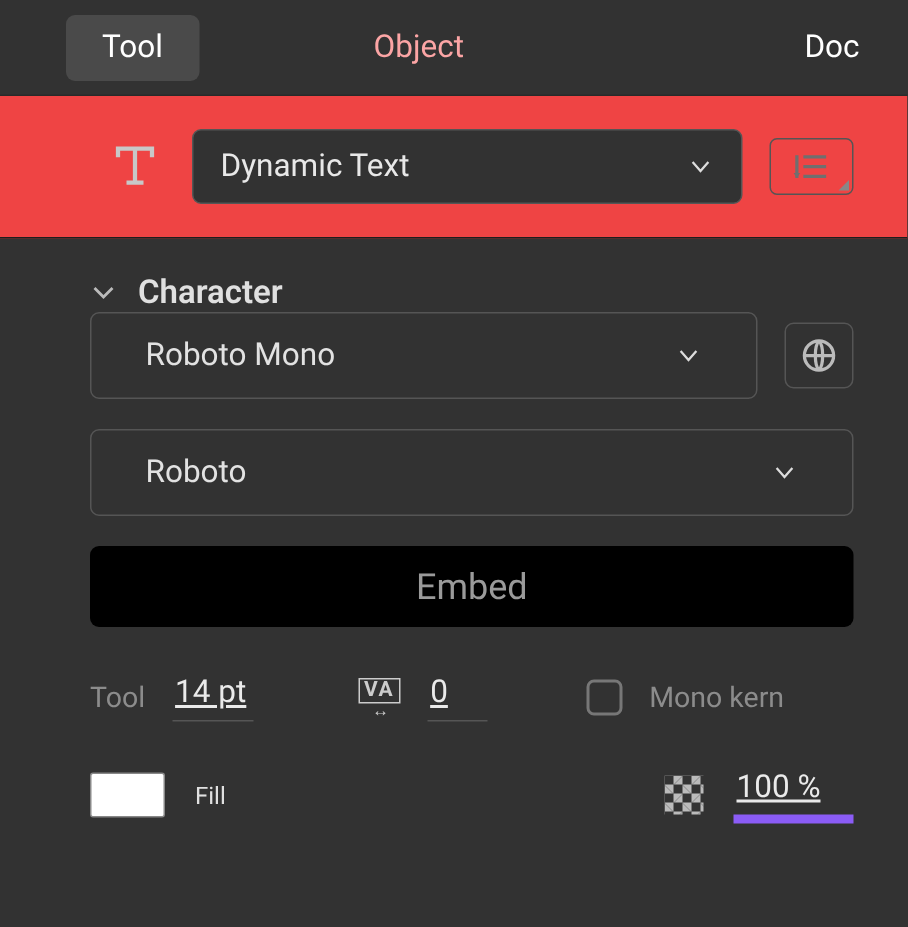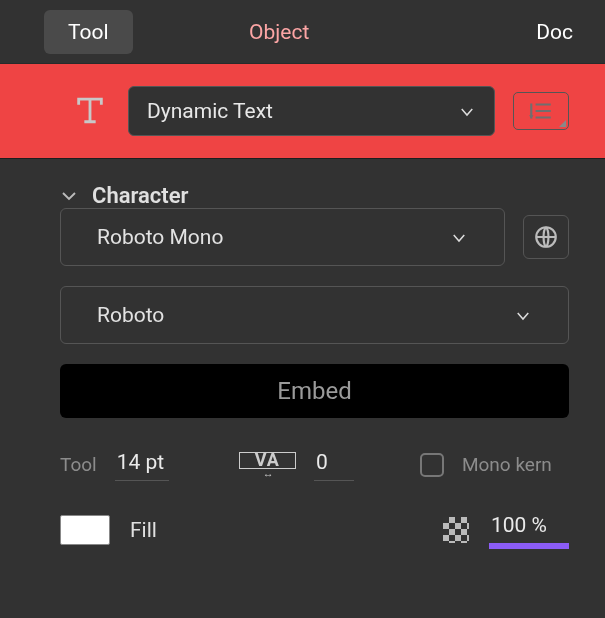--- a/index.html
+++ b/index.html
@@ -145,43 +145,44 @@
     gap: 18px;
     margin-top: 30px;
   }
   .lbl { color: #8c8c8c; font-size: 19px; }
   .val-input {
     color: #eaeaea;
     font-size: 21px;
     border-bottom: 1px solid #555;
     padding: 2px 2px 6px;
     min-width: 54px;
+    text-decoration: underline;
   }
   .va-icon { display: flex; flex-direction: column; align-items: center; gap: 1px; color:#ccc;}
   .va-icon .va {
-    font-size: 18px; font-weight: 700; letter-spacing:1px;
-    border:1px solid #ccc; padding:0 15px 1px; line-height:14px;
+    font-size: 14px; font-weight: 700; letter-spacing:1px;
+    border:1px solid #ccc; padding:0 3px 1px; line-height:14px;
   }
   .va-icon .arr { font-size: 11px; line-height: 8px; color:#ccc; letter-spacing:-2px;}
 
   .cbox {
     width: 24px; height: 24px;
     border: 2px solid #777; border-radius: 5px;
   }
 
   
   .fill-row {
     display:flex; align-items:center; gap: 20px;
     margin-top: 30px;
   }
   .swatch {
     width: 50px; height: 30px;
     background: #fff; border: 1px solid #888; border-radius: 2px;
   }
-  .fill-label { color: #e0e0e0; font-size: 21px; flex: 0 0 auto;}
+  .fill-label { color: #e0e0e0; font-size: 16px; flex: 0 0 auto;}
   .fill-spacer { flex:1; }
   .checker {
     width: 26px; height: 26px;
     background-image:
       linear-gradient(45deg,#bbb 25%,transparent 25%),
       linear-gradient(-45deg,#bbb 25%,transparent 25%),
       linear-gradient(45deg,transparent 75%,#bbb 75%),
       linear-gradient(-45deg,transparent 75%,#bbb 75%);
     background-size: 12px 12px;
     background-position: 0 0, 0 6px, 6px -6px, -6px 0;

